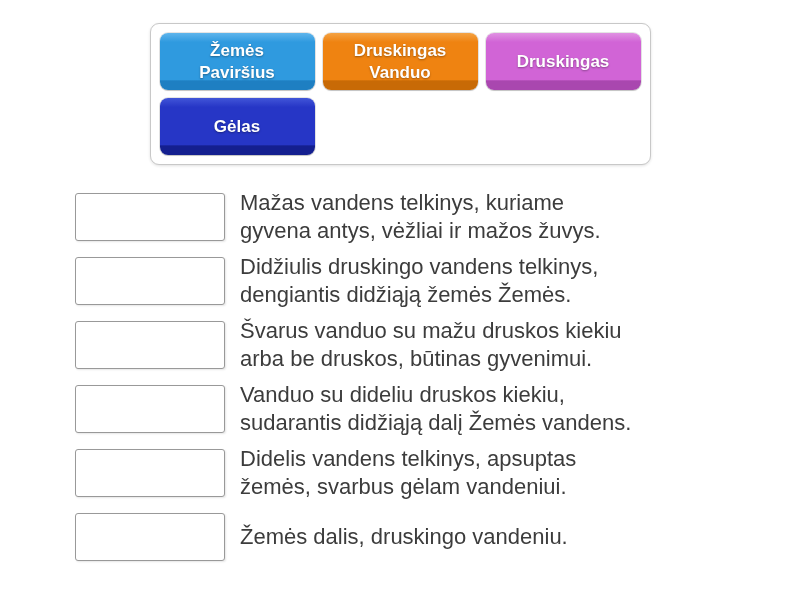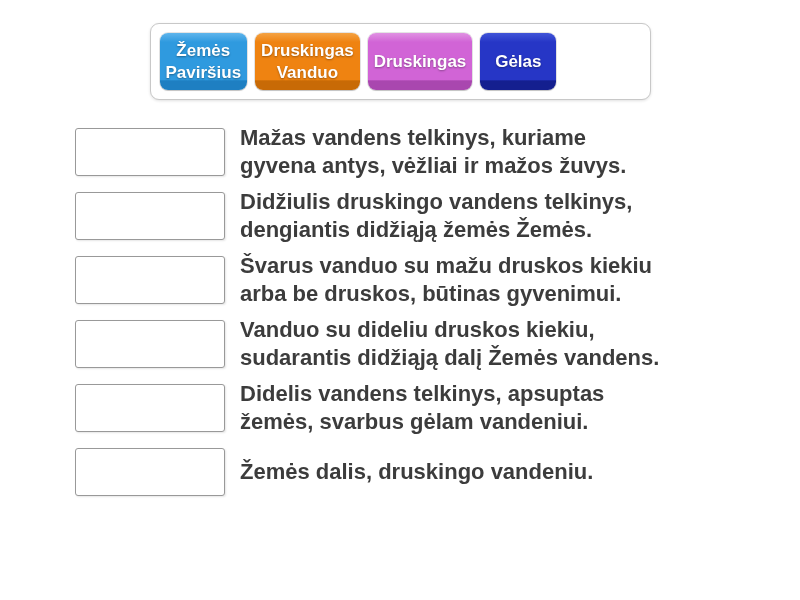--- a/index.html
+++ b/index.html
@@ -16,21 +16,21 @@
   .word-bank {
     box-sizing: border-box;
     width: 501px;
     margin: 23px auto 0 auto;
     padding: 9px;
     background: #ffffff;
     border: 1px solid #c8c8c8;
     border-radius: 9px;
     box-shadow: 0 1px 3px rgba(0,0,0,0.12);
     display: grid;
-    grid-template-columns: repeat(5, 1fr);
+    grid-template-columns: repeat(3, 1fr);
     gap: 8px;
   }
   .tile {
     box-sizing: border-box;
     height: 57px;
     border: none;
     border-radius: 8px;
     display: flex;
     align-items: center;
     justify-content: center;
@@ -56,21 +56,20 @@
 
   
   .rows {
     margin: 28px 0 0 75px;
   }
   .row {
     position: relative;
     width: 690px;
     height: 48px;
     margin-bottom: 16px;
-    font-weight: bold;
   }
   .drop-box {
     box-sizing: border-box;
     width: 150px;
     height: 48px;
     background: #ffffff;
     border: 1px solid #999999;
     border-radius: 3px;
     box-shadow: 1px 1px 2px rgba(0,0,0,0.10);
   }

